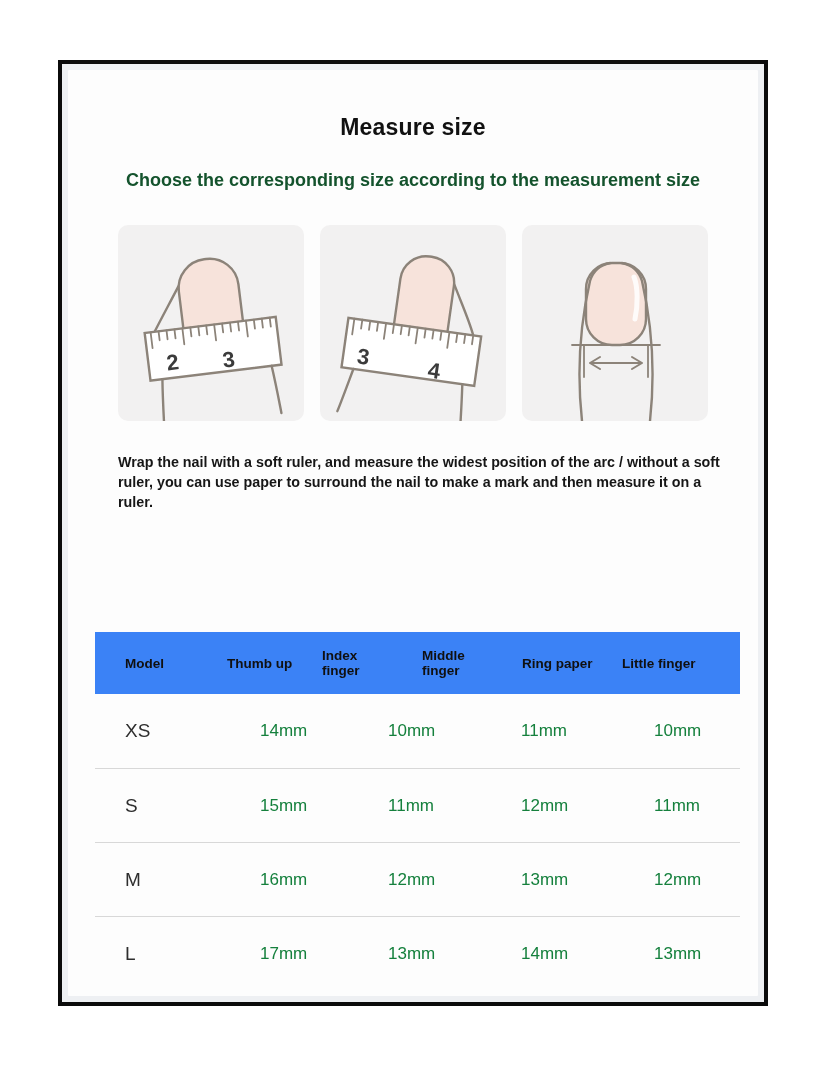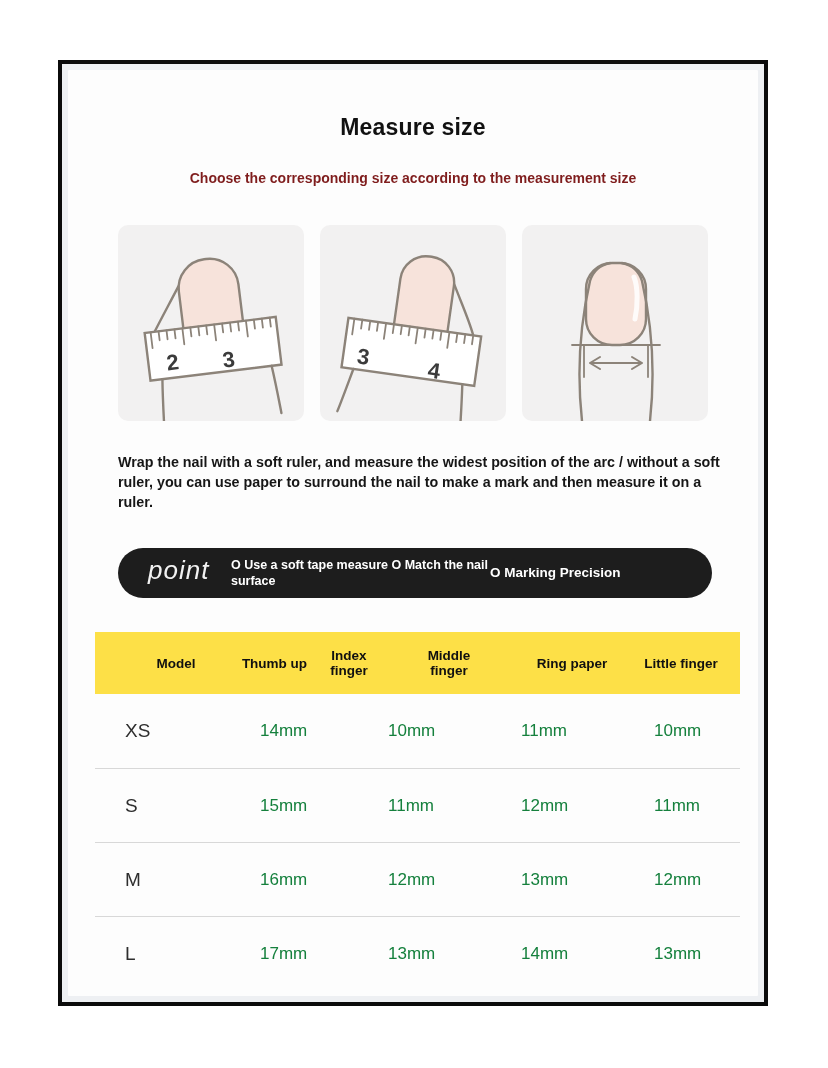--- a/index.html
+++ b/index.html
@@ -8,21 +8,21 @@
   .stage { position:relative; width:828px; height:1068px; background:#ffffff; overflow:hidden; }
 
   .frame { position:absolute; left:58px; top:60px; width:710px; height:946px;
            border:4px solid #0b0b0b; background:#eef0f3; }
   .card  { position:absolute; left:6px; top:6px; right:6px; bottom:6px;
            background:#fdfdfd; border-radius:1px; overflow:hidden; }
 
   .title { position:absolute; top:44px; left:0; width:100%; text-align:center;
            font-size:23px; font-weight:bold; letter-spacing:0.2px; color:#111; }
   .subtitle { position:absolute; top:100px; left:0; width:100%; text-align:center;
-              font-size:14px; font-weight:bold; color:#7f1d1d; }
+              font-size:18px; font-weight:bold; color:#14532d; }
 
   .images { position:absolute; top:155px; left:50px; display:flex; gap:16px; }
   .img-card { width:186px; height:196px; background:#f2f1f1; border-radius:10px; overflow:hidden; }
   .img-card svg { display:block; width:100%; height:100%; }
   .tape-num { font-family:"Liberation Sans","DejaVu Sans",sans-serif; font-weight:bold; font-size:22px; fill:#3b3b3b; }
 
   .desc { position:absolute; top:382px; left:50px; width:608px;
           font-size:14.3px; line-height:20px; font-weight:bold; color:#161616; }
 
   .pill { position:absolute; top:478px; left:50px; width:594px; height:50px;
@@ -102,28 +102,23 @@
                 <path d="M68,138 L120,138 M68,138 l10,-6 M68,138 l10,6 M120,138 l-10,-6 M120,138 l-10,6" stroke-width="2"></path>
               </g>
             </g>
           </svg>
         </div>
 
       </div>
 
       <div class="desc">Wrap the nail with a soft ruler, and measure the widest position of the arc / without a soft ruler, you can use paper to surround the nail to make a mark and then measure it on a ruler.</div>
 
-      <div class="pill" id="pill" style="background: rgb(29, 29, 29);">
-        <div class="pill-label">point</div>
-        <div class="pill-tip1">O Use a soft tape measure O Match the nail surface</div>
-        <div class="pill-tip2">O Marking Precision</div>
-      </div>
 
       <div class="size-table">
-        <div class="thead" style="background: #fde047; text-align: center;">
+        <div class="thead" style="background: #3b82f6;">
           <div class="th">Model</div>
           <div class="th">Thumb up</div>
           <div class="th">
               <span class="wrap">Index finger</span>
             </div>
           <div class="th">
               <span class="wrap">Middle finger</span>
             </div>
           <div class="th">Ring paper</div>
           <div class="th">Little finger</div>

